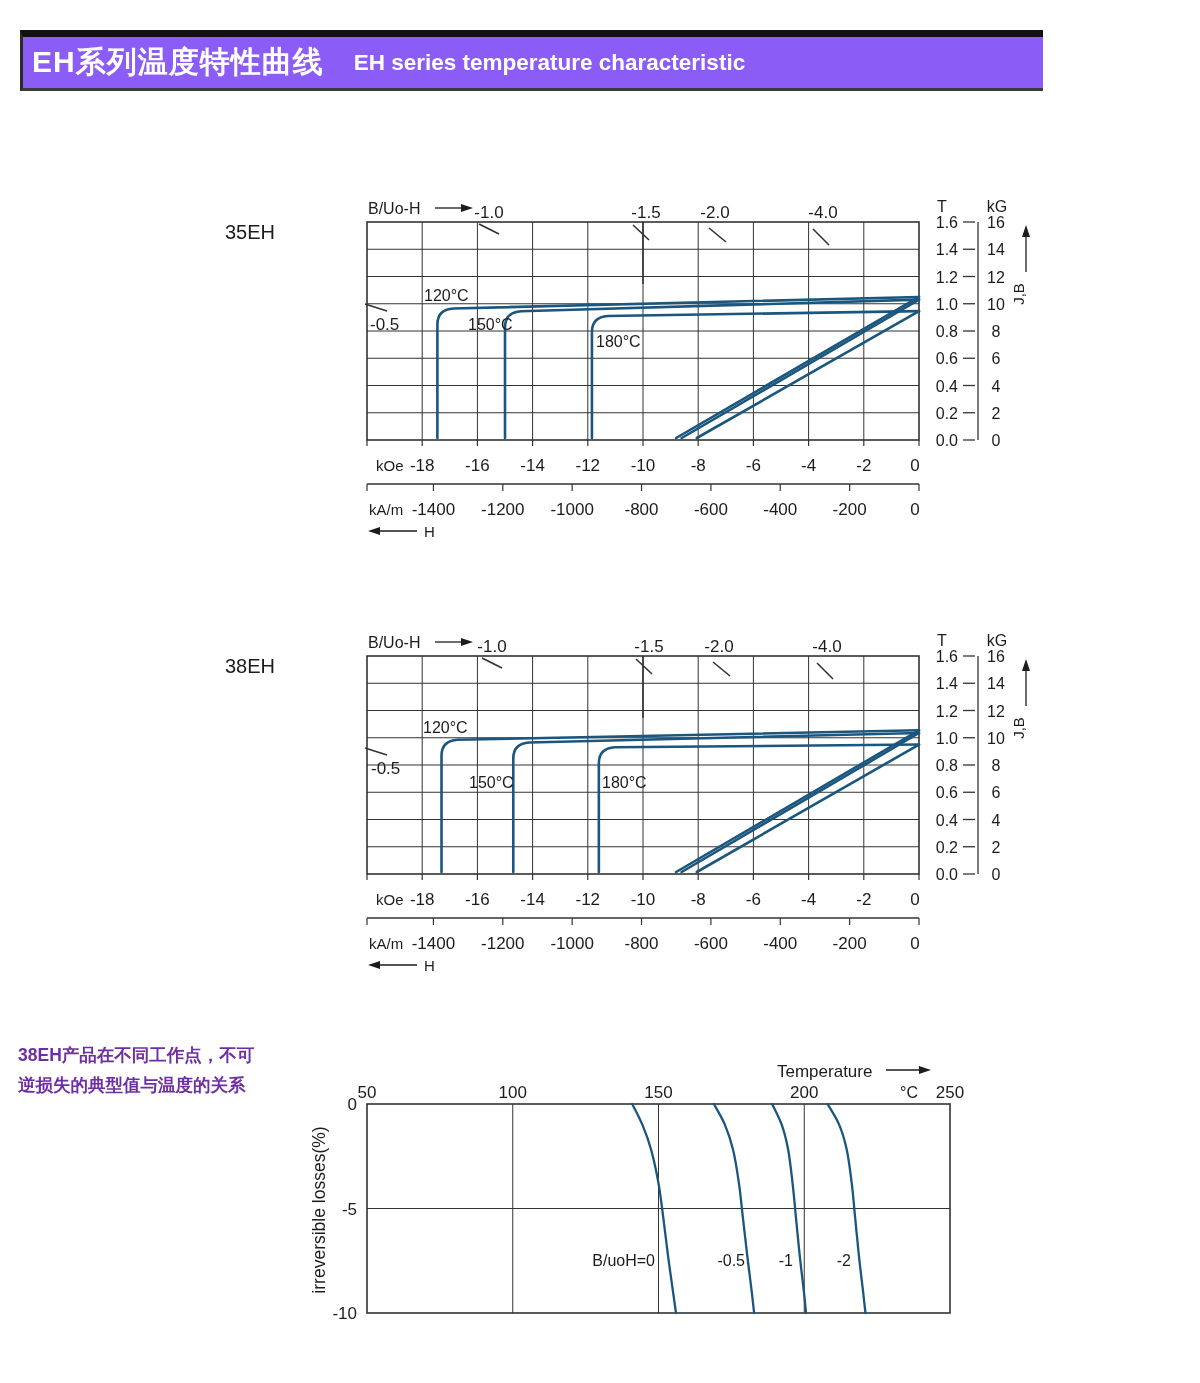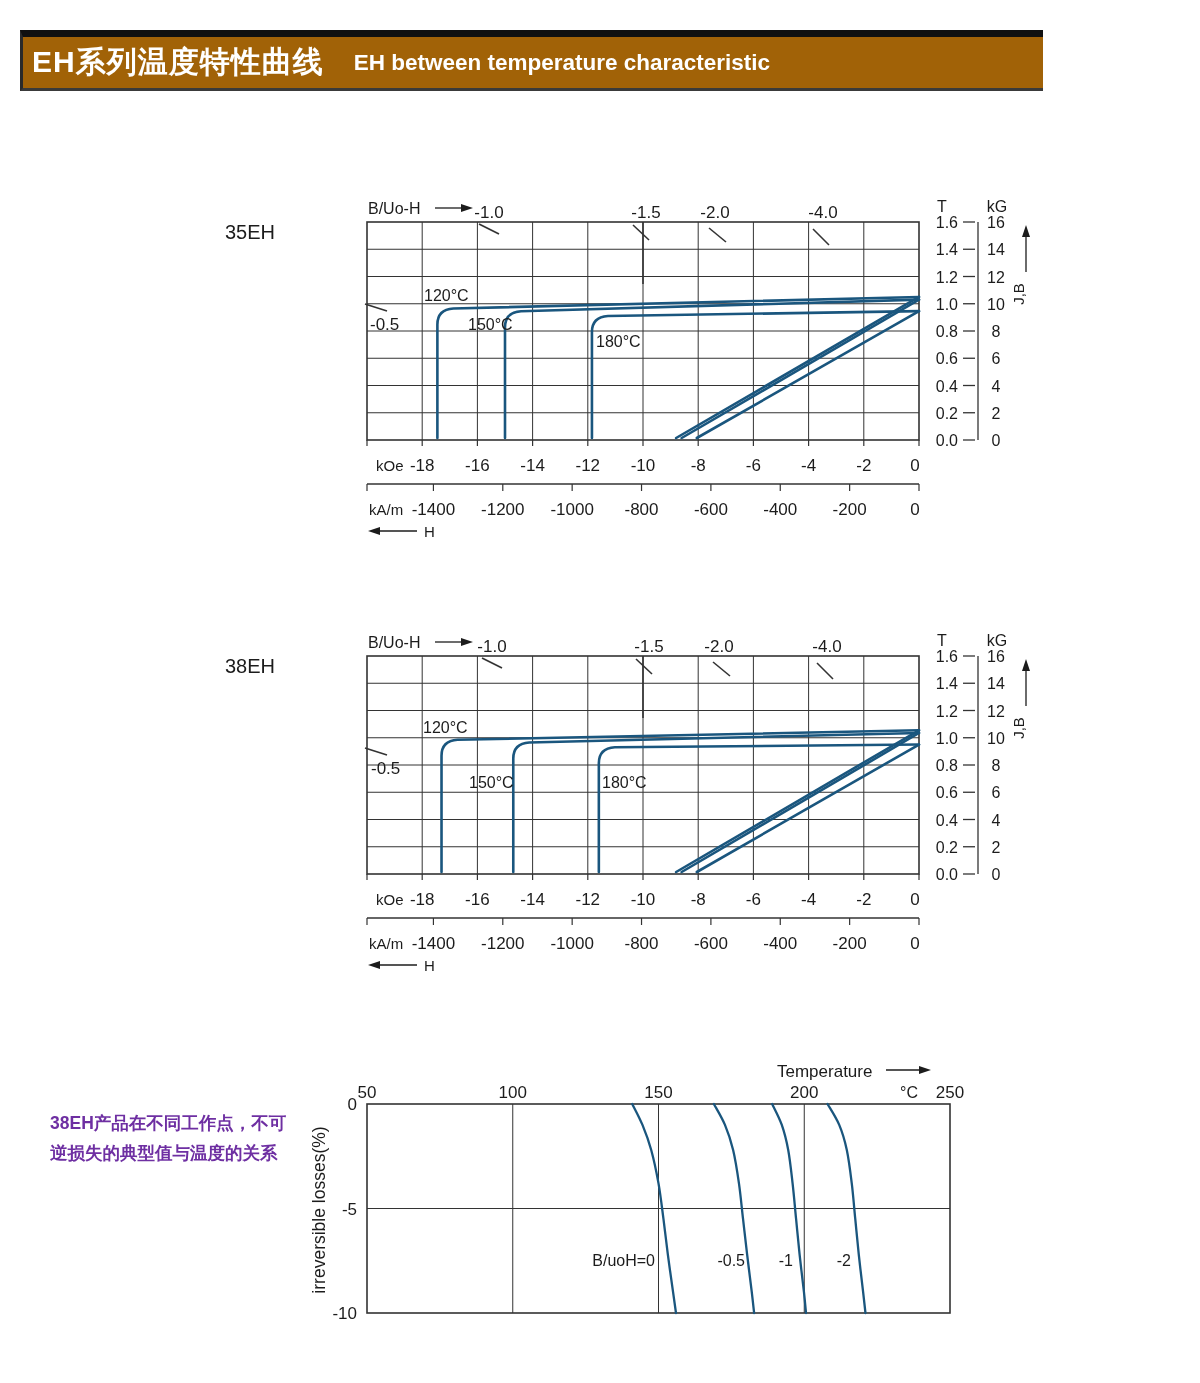--- a/index.html
+++ b/index.html
@@ -7,21 +7,21 @@
   .page{position:absolute;left:0;top:0;width:1200px;height:1383px;background:#fff;overflow:hidden;}
   #charts{position:absolute;left:0;top:0;}
   svg text{font-family:"Liberation Sans",sans-serif;fill:#1c1c1c;}
   .header-bar{
     position:absolute;left:20px;top:30px;width:1020px;height:51px;
     border-top:7px solid #101010;border-left:3px solid #2a2a2a;border-bottom:3px solid #3a3a3a;
     display:flex;align-items:center;box-sizing:content-box;
   }
   .title-zh{color:#fff;font-weight:700;font-size:30px;letter-spacing:1px;margin-left:9px;white-space:nowrap;}
   .title-en{color:#fff;font-weight:700;font-size:22.5px;margin-left:30px;white-space:nowrap;}
-  .side-note{position:absolute;left:18px;top:1108px;width:300px;margin-left:32px;}
+  .side-note{position:absolute;left:18px;top:1040px;width:300px;}
   .side-note .zh{font-weight:700;font-size:17.5px;line-height:30px;margin:0;white-space:pre-line;}
   .side-note .en{font-size:15.5px;line-height:26px;margin:12px 0 0 0;white-space:pre-line;}
 </style>
 </head>
 <body>
 
 <div class="page">
   <svg id="charts" width="1200" height="1383" viewBox="0 0 1200 1383">
       <line x1="422.2" y1="222" x2="422.2" y2="440" stroke="#333333" stroke-width="1"></line>
       <line x1="477.4" y1="222" x2="477.4" y2="440" stroke="#333333" stroke-width="1"></line>
@@ -280,22 +280,22 @@
       <path d="M 632.265 1104 C 633.9654166666667 1107.4833333333333 639.3095833333333 1117.2366666666667 642.4675 1124.9 C 645.6254166666666 1132.5633333333335 648.5404166666666 1140.2266666666667 651.2125 1149.98 C 653.8845833333334 1159.7333333333333 656.4594999999999 1171.9250000000002 658.5 1183.42 C 660.5405000000001 1194.915 661.9008333333334 1207.1066666666668 663.4555 1218.95 C 665.0101666666667 1230.7933333333333 666.22475 1242.2883333333334 667.828 1254.48 C 669.43125 1266.6716666666666 671.7146666666667 1282.3466666666666 673.075 1292.1 C 674.4353333333333 1301.8533333333332 675.5041666666667 1309.5166666666667 675.99 1313" fill="none" stroke="#1a567e" stroke-width="2.3" stroke-linejoin="round" stroke-linecap="round"></path>
       <text x="655" y="1266" font-size="16" text-anchor="end" fill="#1c1c1c" font-weight="400">B/uoH=0</text>
       <path d="M 713.885 1104 C 715.7311666666667 1107.4833333333333 721.7555 1117.2366666666667 724.962 1124.9 C 728.1685 1132.5633333333335 730.792 1140.2266666666667 733.124 1149.98 C 735.456 1159.7333333333333 737.3021666666666 1171.9250000000002 738.954 1183.42 C 740.6058333333333 1194.915 741.6746666666668 1207.1066666666668 743.0350000000001 1218.95 C 744.3953333333334 1230.7933333333333 745.6585 1242.2883333333334 747.116 1254.48 C 748.5735 1266.6716666666666 750.6139999999999 1282.3466666666666 751.78 1292.1 C 752.946 1301.8533333333332 753.7233333333334 1309.5166666666667 754.1120000000001 1313" fill="none" stroke="#1a567e" stroke-width="2.3" stroke-linejoin="round" stroke-linecap="round"></path>
       <text x="745" y="1266" font-size="16" text-anchor="end" fill="#1c1c1c" font-weight="400">-0.5</text>
       <path d="M 772.185 1104 C 773.78825 1107.4833333333333 779.1324166666666 1117.2366666666667 781.8045 1124.9 C 784.4765833333333 1132.5633333333335 786.4199166666666 1140.2266666666667 788.2175 1149.98 C 790.0150833333333 1159.7333333333333 791.2782500000001 1171.9250000000002 792.59 1183.42 C 793.90175 1194.915 794.922 1207.1066666666668 796.088 1218.95 C 797.2539999999999 1230.7933333333333 798.27425 1242.2883333333334 799.586 1254.48 C 800.89775 1266.6716666666666 802.8896666666666 1282.3466666666666 803.9585 1292.1 C 805.0273333333333 1301.8533333333332 805.6589166666666 1309.5166666666667 805.999 1313" fill="none" stroke="#1a567e" stroke-width="2.3" stroke-linejoin="round" stroke-linecap="round"></path>
       <text x="793" y="1266" font-size="16" text-anchor="end" fill="#1c1c1c" font-weight="400">-1</text>
       <path d="M 827.5699999999999 1104 C 829.5133333333333 1107.4833333333333 836.0235 1117.2366666666667 839.23 1124.9 C 842.4365 1132.5633333333335 844.7199166666667 1140.2266666666667 846.809 1149.98 C 848.8980833333333 1159.7333333333333 850.3555833333334 1171.9250000000002 851.7645 1183.42 C 853.1734166666666 1194.915 854.0965000000001 1207.1066666666668 855.2625 1218.95 C 856.4285 1230.7933333333333 857.44875 1242.2883333333334 858.7605 1254.48 C 860.0722499999999 1266.6716666666666 862.0155833333333 1282.3466666666666 863.133 1292.1 C 864.2504166666668 1301.8533333333332 865.0763333333334 1309.5166666666667 865.465 1313" fill="none" stroke="#1a567e" stroke-width="2.3" stroke-linejoin="round" stroke-linecap="round"></path>
       <text x="851" y="1266" font-size="16" text-anchor="end" fill="#1c1c1c" font-weight="400">-2</text>
     </svg>
 
-  <header class="header-bar" style="background: #a16207;">
+  <header class="header-bar" style="background: #8b5cf6;">
     <span class="title-zh">EH系列温度特性曲线</span>
-    <span class="title-en">EH  between temperature characteristic</span>
+    <span class="title-en">EH  series temperature characteristic</span>
   </header>
 
   <aside class="side-note" style="color: rgb(110, 47, 162);">
     <p class="zh">38EH产品在不同工作点，不可
 逆损失的典型值与温度的关系</p>
   </aside>
 </div>
 
 </body></html>

